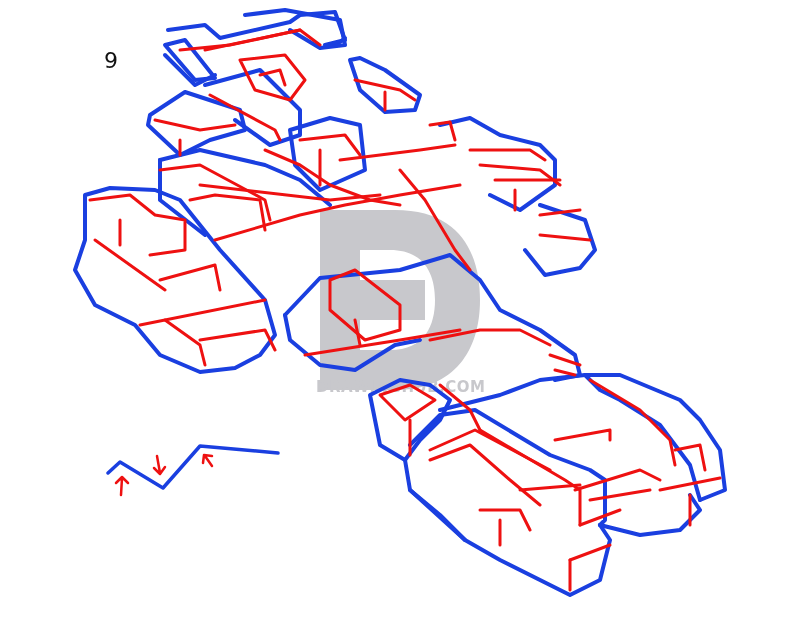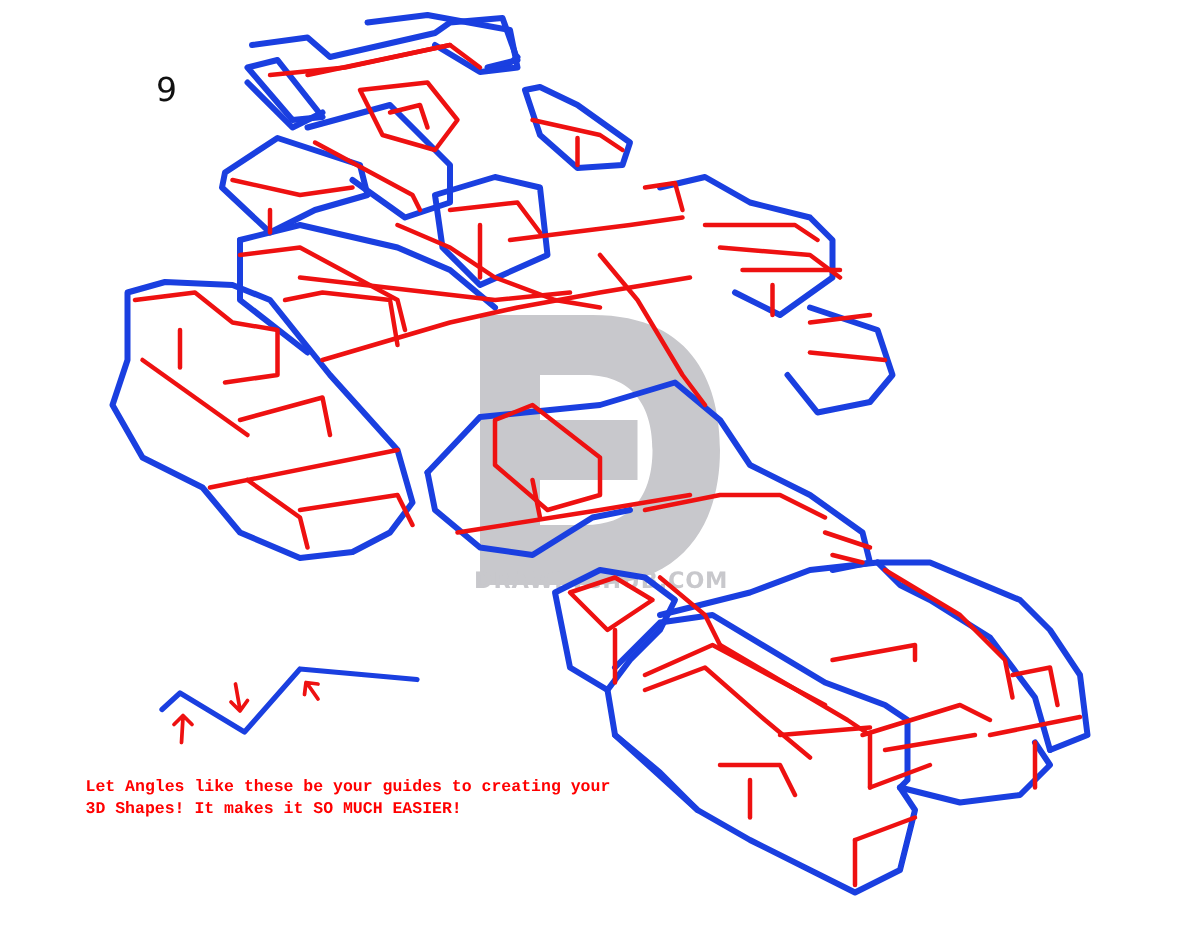--- a/index.html
+++ b/index.html
@@ -131,16 +131,14 @@
     </g>
 
     <g fill="none" stroke-linecap="round" stroke-linejoin="round">
       <path d="M108 473 L120 462 L163 488 L200 446 L278 453" stroke="#1a3fe0" stroke-width="3.5"></path>
       <path d="M121 495 L122 478 M116 483 L122 477 L128 483" stroke="#ee1111" stroke-width="2.5"></path>
       <path d="M157 456 L160 473 M154 468 L160 474 L165 467" stroke="#ee1111" stroke-width="2.5"></path>
       <path d="M212 466 L205 456 M203 463 L204 455 L212 456" stroke="#ee1111" stroke-width="2.5"></path>
     </g>
   </svg>
 
-  <div class="caption"><span>Let Angles like these be your guides to creating your</span>
-<span>3D Shapes! It makes it SO MUCH EASIER!</span></div>
 
 </div>
 
 </body></html>

